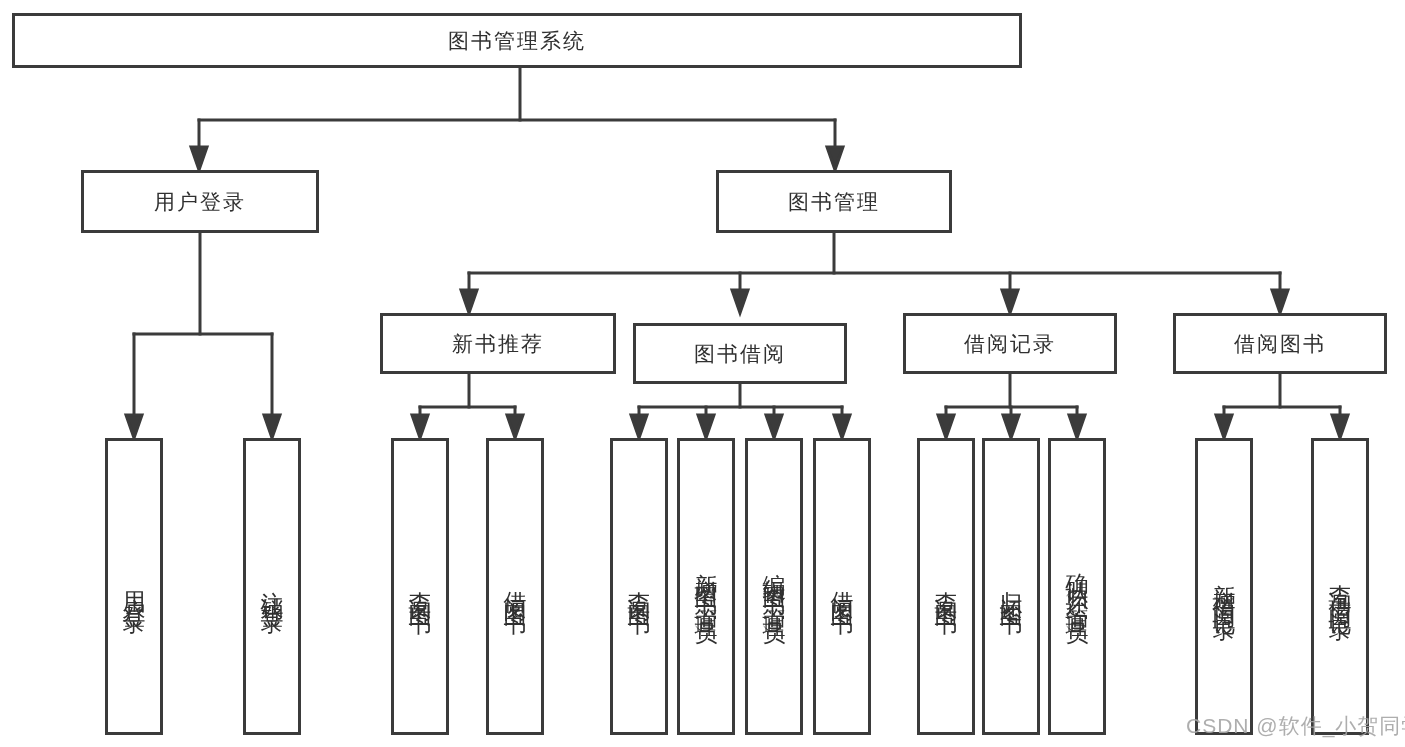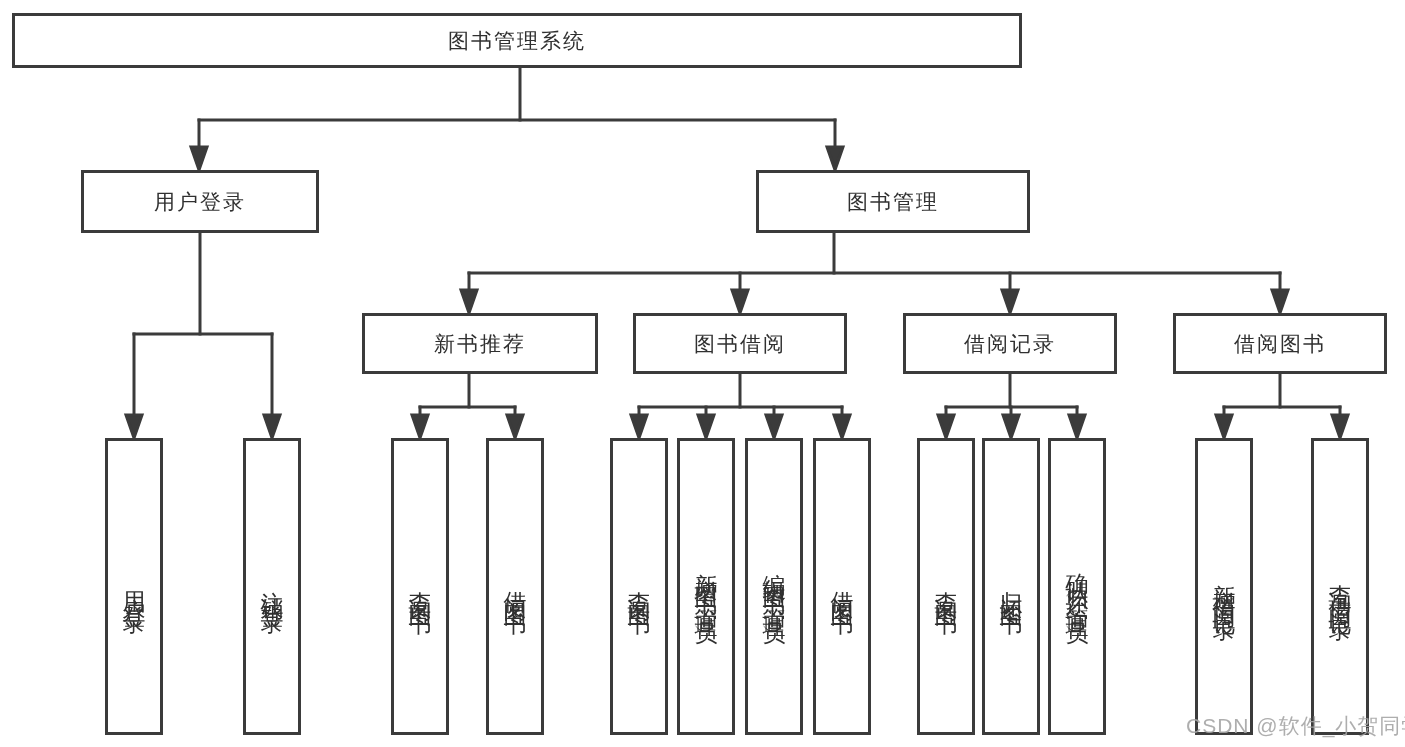--- a/index.html
+++ b/index.html
@@ -142,28 +142,28 @@
     </g>
   </svg>
 
   <div class="node node-h" style="left:12px; top:13px; width:1010px; height:55px;">
     <span>图书管理系统</span>
   </div>
 
   <div class="node node-h" style="left:81px; top:170px; width:238px; height:63px;">
     <span>用户登录</span>
   </div>
-  <div class="node node-h" style="left:716px; top:170px; width:274px; height:63px;margin-left:40px;">
+  <div class="node node-h" style="left:716px; top:170px; width:236px; height:63px;">
     <span>图书管理</span>
   </div>
 
-  <div class="node node-h" style="left:362px; top:313px; width:236px; height:61px;">
+  <div class="node node-h" style="left:380px; top:313px; width:236px; height:61px;">
     <span>新书推荐</span>
   </div>
-  <div class="node node-h" style="left:633px; top:313px; width:214px; height:61px;">
+  <div class="node node-h" style="left:633px; top:323px; width:214px; height:61px;">
     <span>图书借阅</span>
   </div>
   <div class="node node-h" style="left:903px; top:313px; width:214px; height:61px;">
     <span>借阅记录</span>
   </div>
   <div class="node node-h" style="left:1173px; top:313px; width:214px; height:61px;">
     <span>借阅图书</span>
   </div>
 
   <div class="node leaf" style="left:105px; top:438px;">

